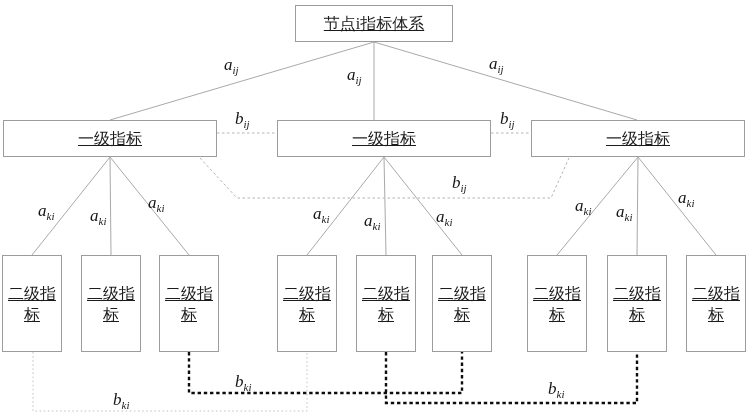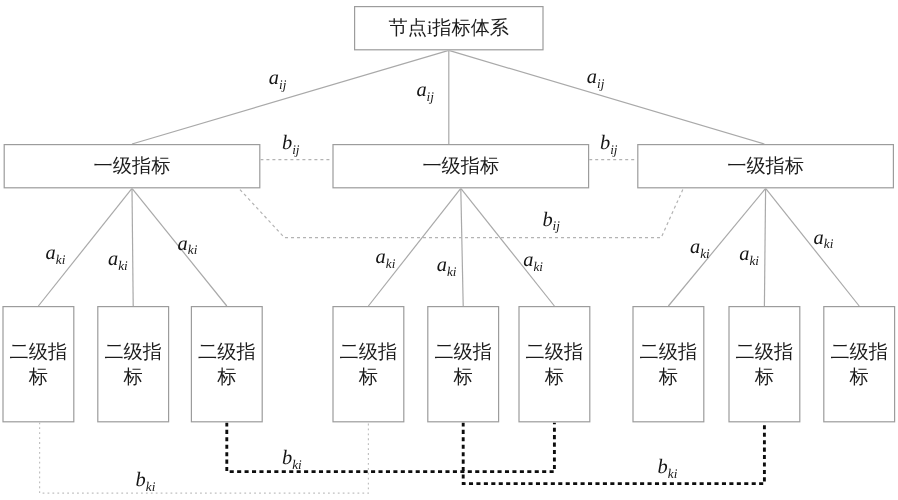--- a/index.html
+++ b/index.html
@@ -25,20 +25,21 @@
     box-sizing: border-box;
     border: 1px solid #9c9c9c;
     background: #fff;
     display: flex;
     align-items: center;
     justify-content: center;
     text-align: center;
     color: #1c1c1c;
     font-size: 16px;
     line-height: 21px;
+    text-decoration: underline;
   }
   .node.root { left: 295px; top: 5px;  width: 158px; height: 37px; }
   .node.l1   { top: 120px; width: 214px; height: 37px; justify-content: center; }
   .node.l2   { top: 255px; width: 60px;  height: 97px; padding: 0 1px; }
   .mlabel {
     position: absolute;
     color: #151515;
     font-size: 17px;
     font-style: italic;
     white-space: nowrap;

